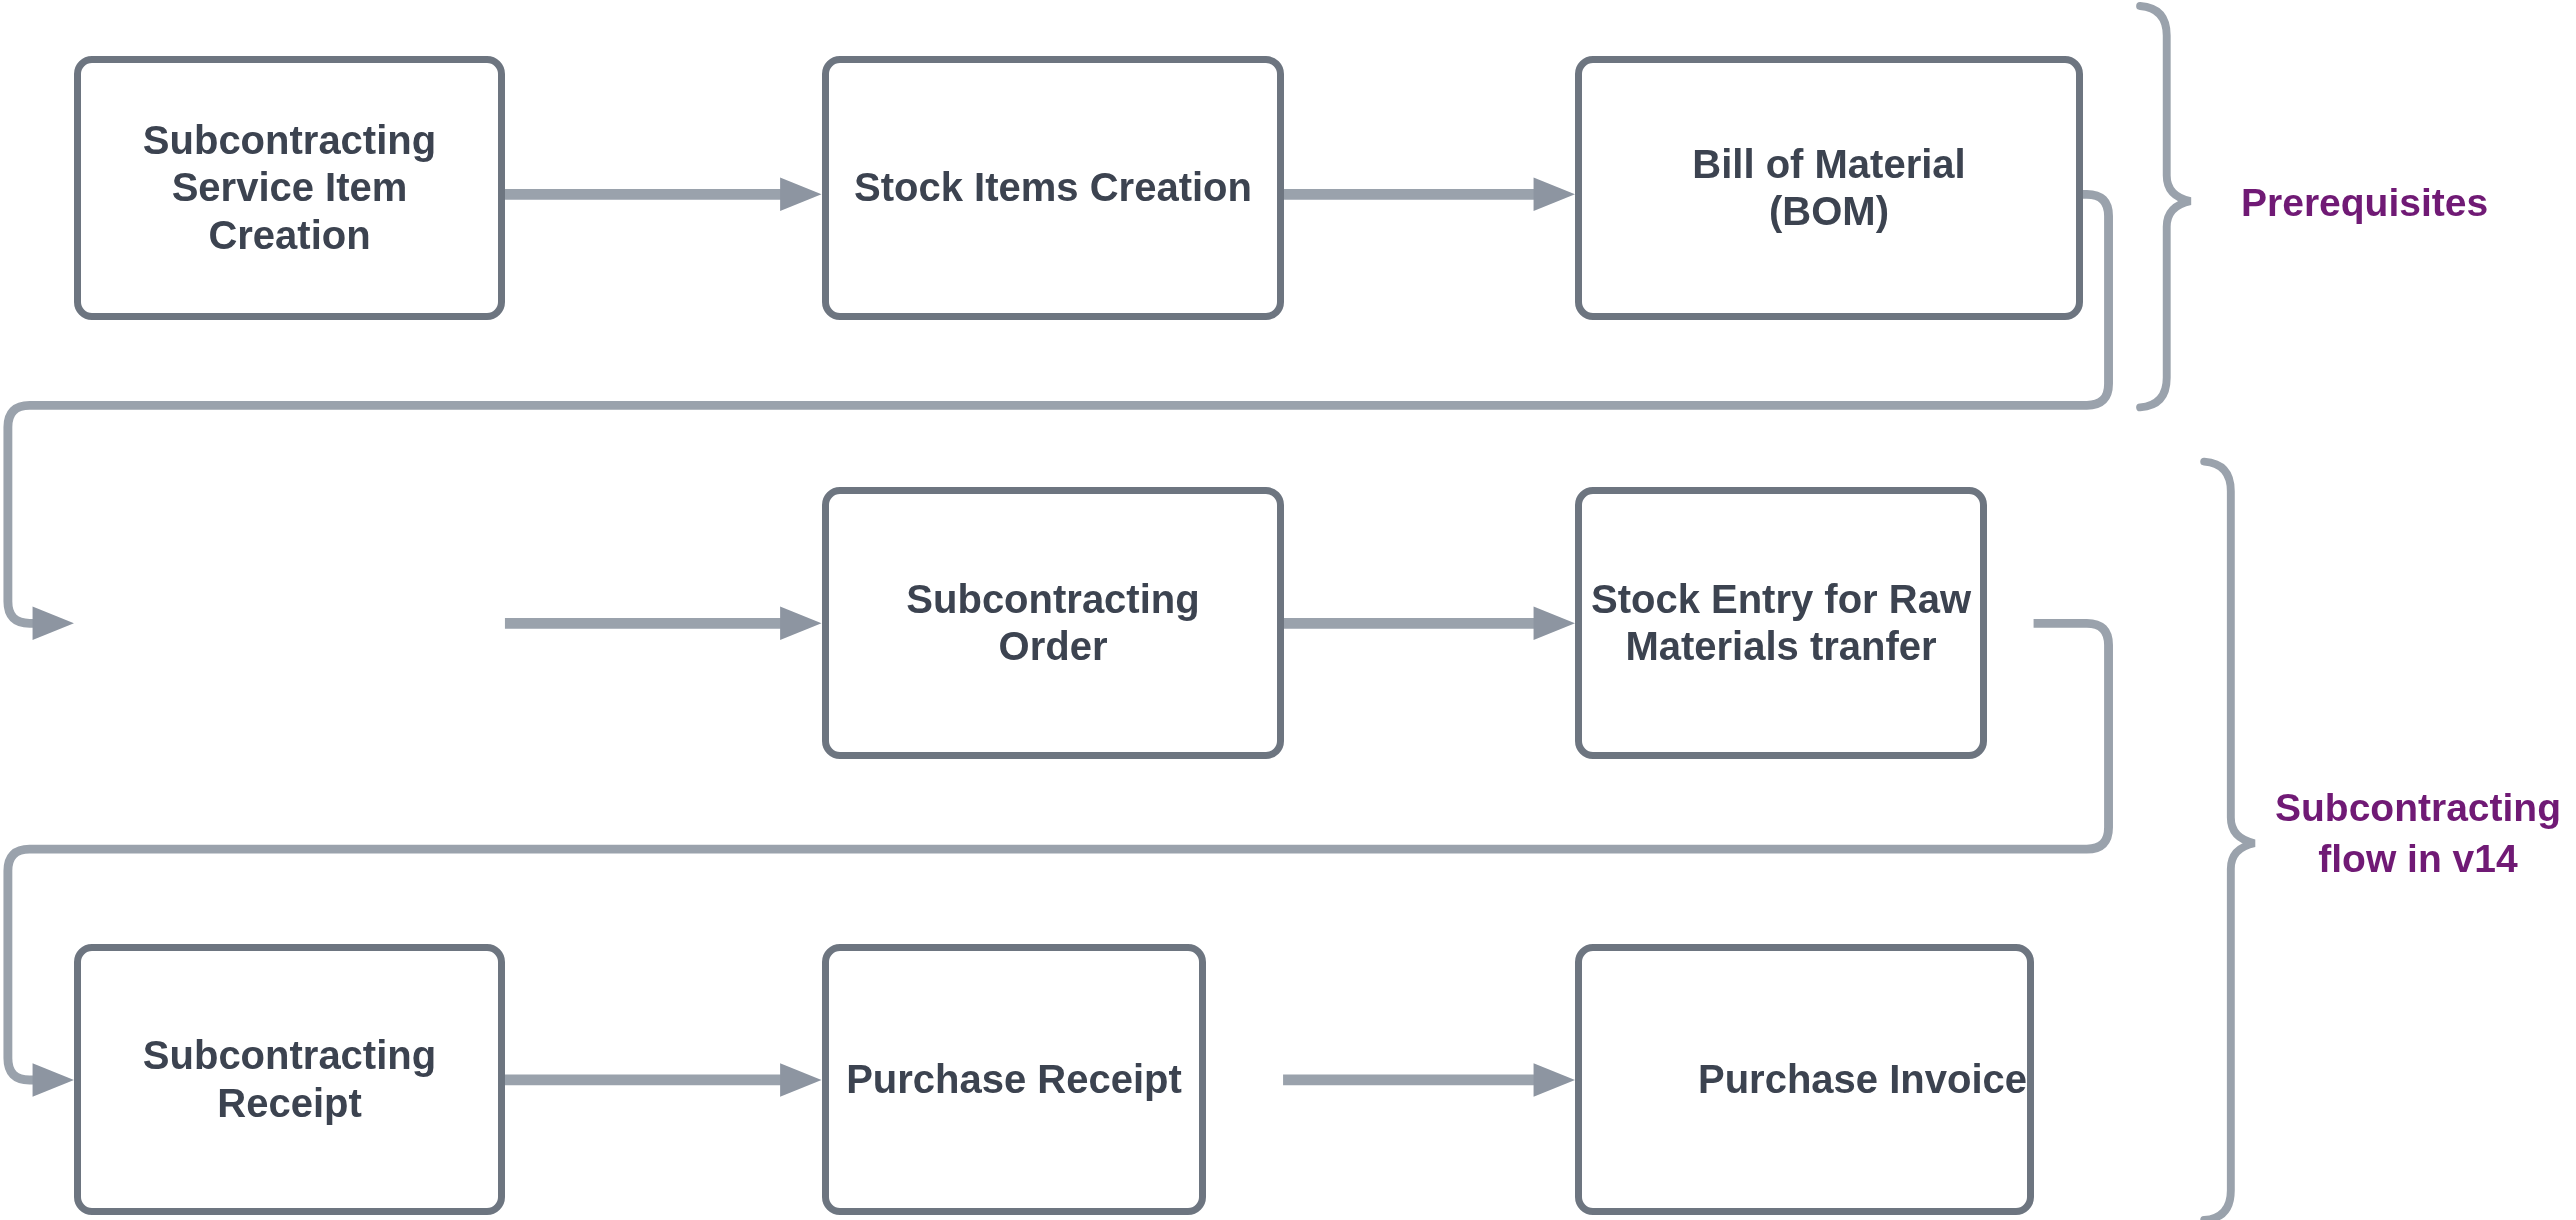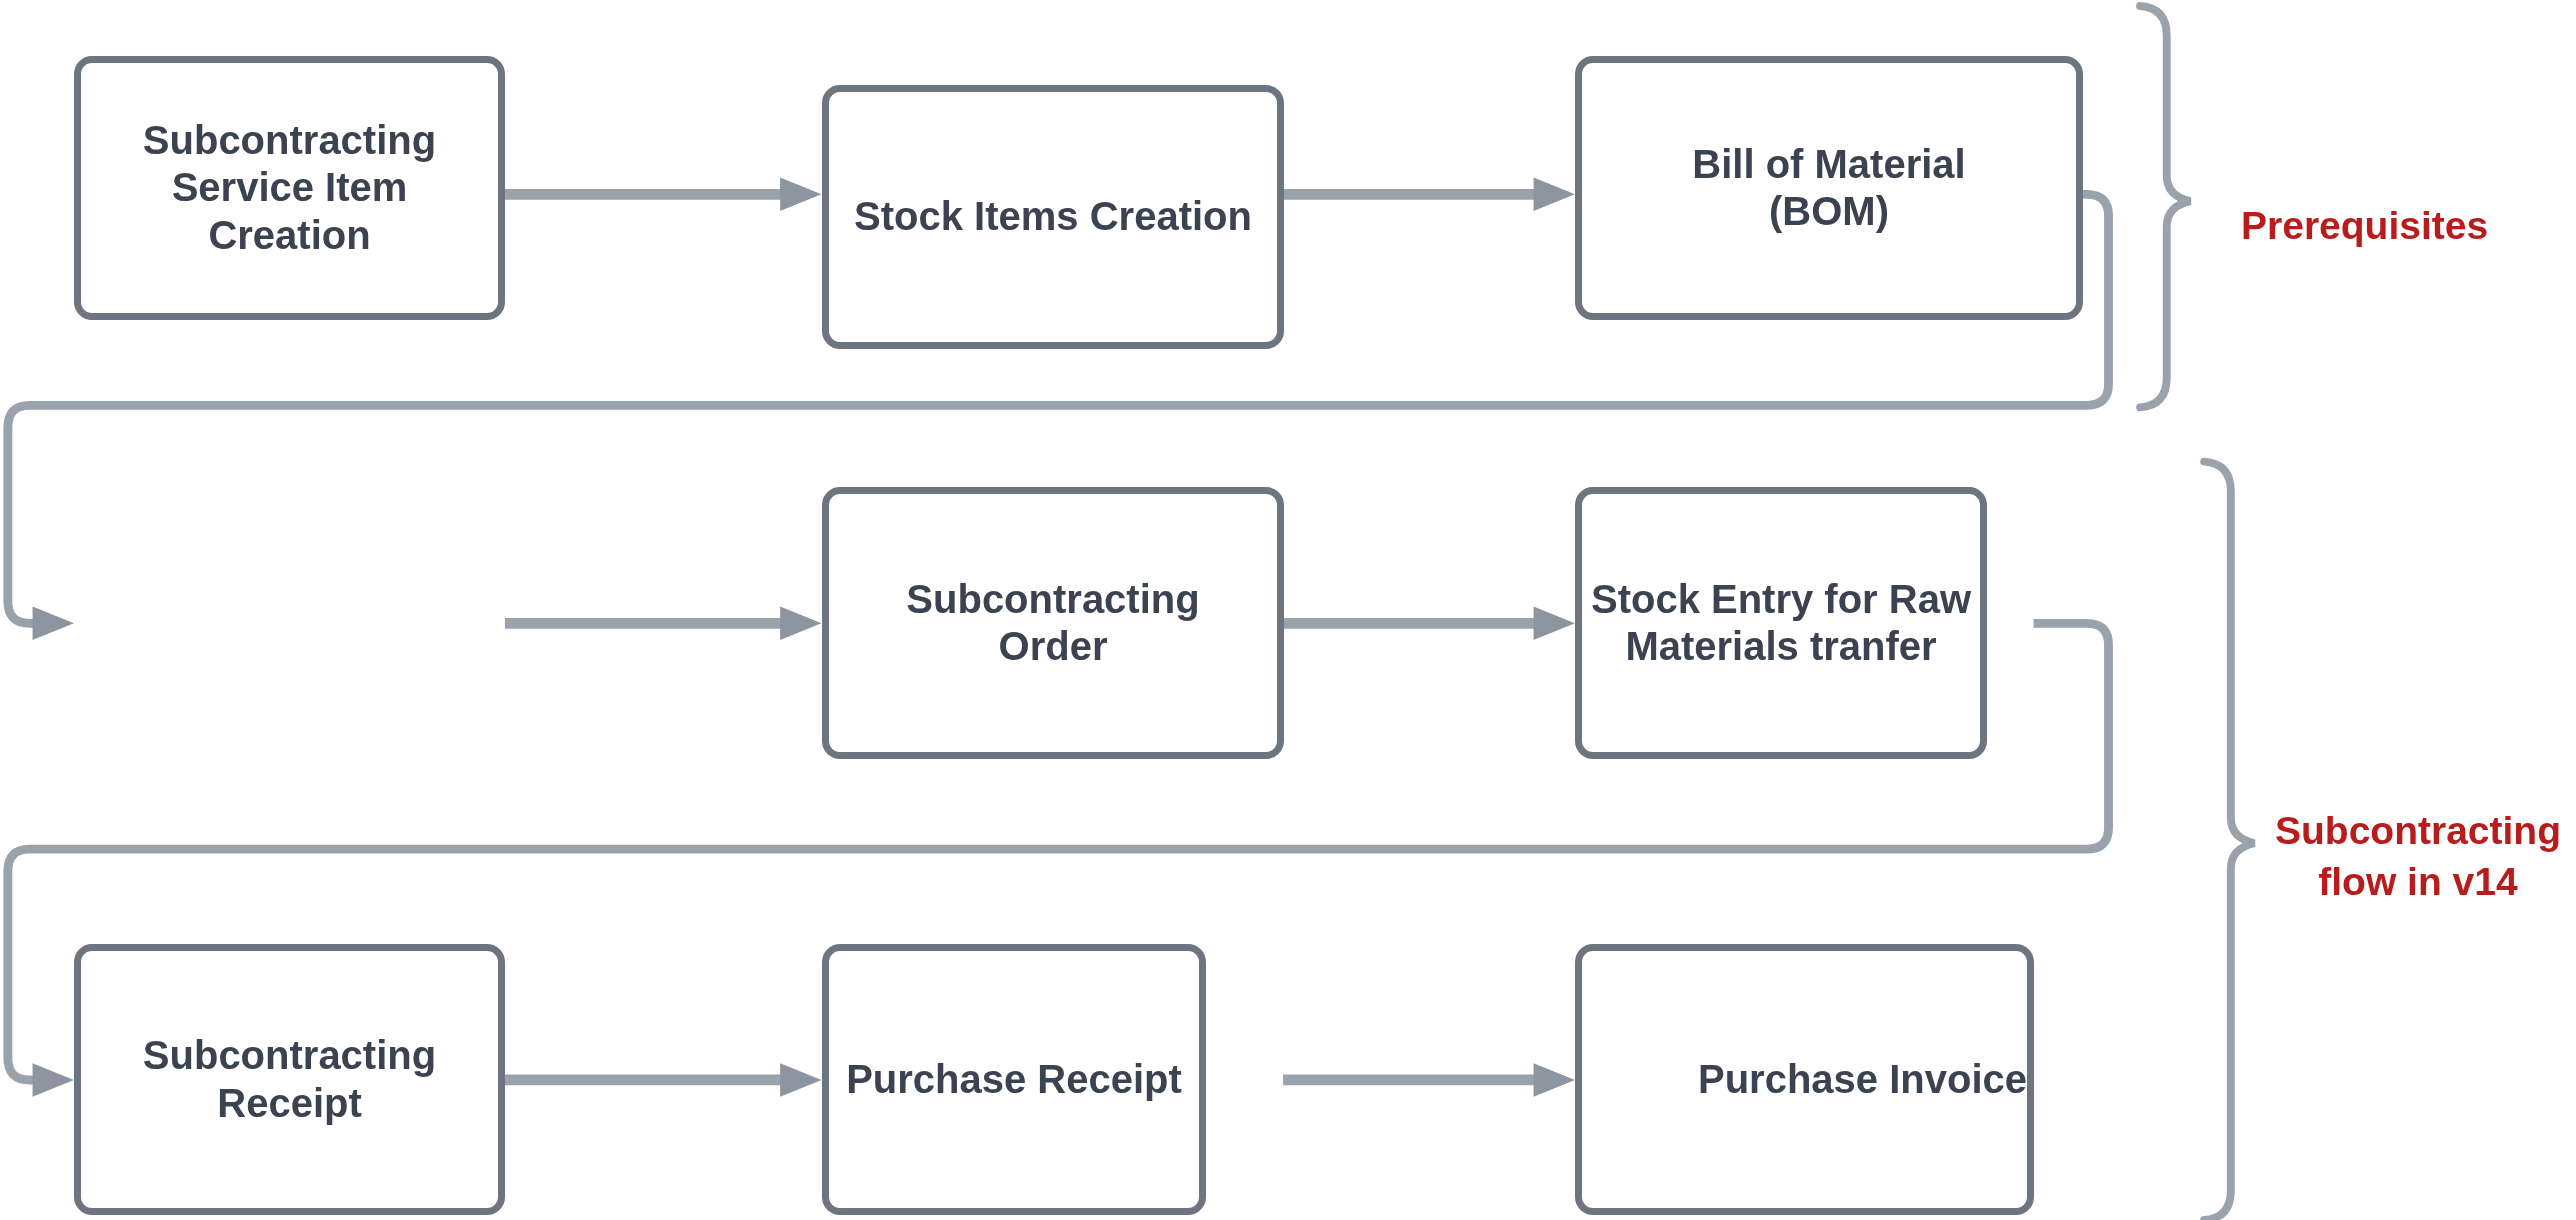--- a/index.html
+++ b/index.html
@@ -42,40 +42,39 @@
     font-size: 40px;
     font-weight: 700;
     line-height: 1.18;
     color: #3c4350;
     white-space: pre-line;
   }
   .group-label {
     position: absolute;
     font-size: 39px;
     font-weight: 700;
-    color: #b91c1c;
+    color: #701a75;
     line-height: 1.3;
     white-space: pre-line;
-    margin-top: 23px;
   }
   .group-label.prerequisites {
     left: 2241px;
     top: 178px;
     white-space: nowrap;
   }
   .group-label.flow-v14 {
     left: 2260px;
     top: 783px;
     width: 316px;
     text-align: center;
   }
 
   
   .b0 { left: 74px;   top: 56px;  width: 431px; height: 264px; }
-  .b1 { left: 822px;  top: 56px;  width: 462px; height: 264px; margin-top: 29px; }
+  .b1 { left: 822px;  top: 56px;  width: 462px; height: 264px; }
   .b2 { left: 1575px; top: 56px;  width: 508px; height: 264px; }
   
   .b3 { left: 74px;   top: 487px; width: 431px; height: 272px; }
   .b4 { left: 822px;  top: 487px; width: 462px; height: 272px; }
   .b5 { left: 1575px; top: 487px; width: 412px; height: 272px; }
   
   .b6 { left: 74px;   top: 944px; width: 431px; height: 271px; }
   .b7 { left: 822px;  top: 944px; width: 384px; height: 271px; }
   .b8 { left: 1575px; top: 944px; width: 459px; height: 271px; justify-content: flex-end; }
 </style>

